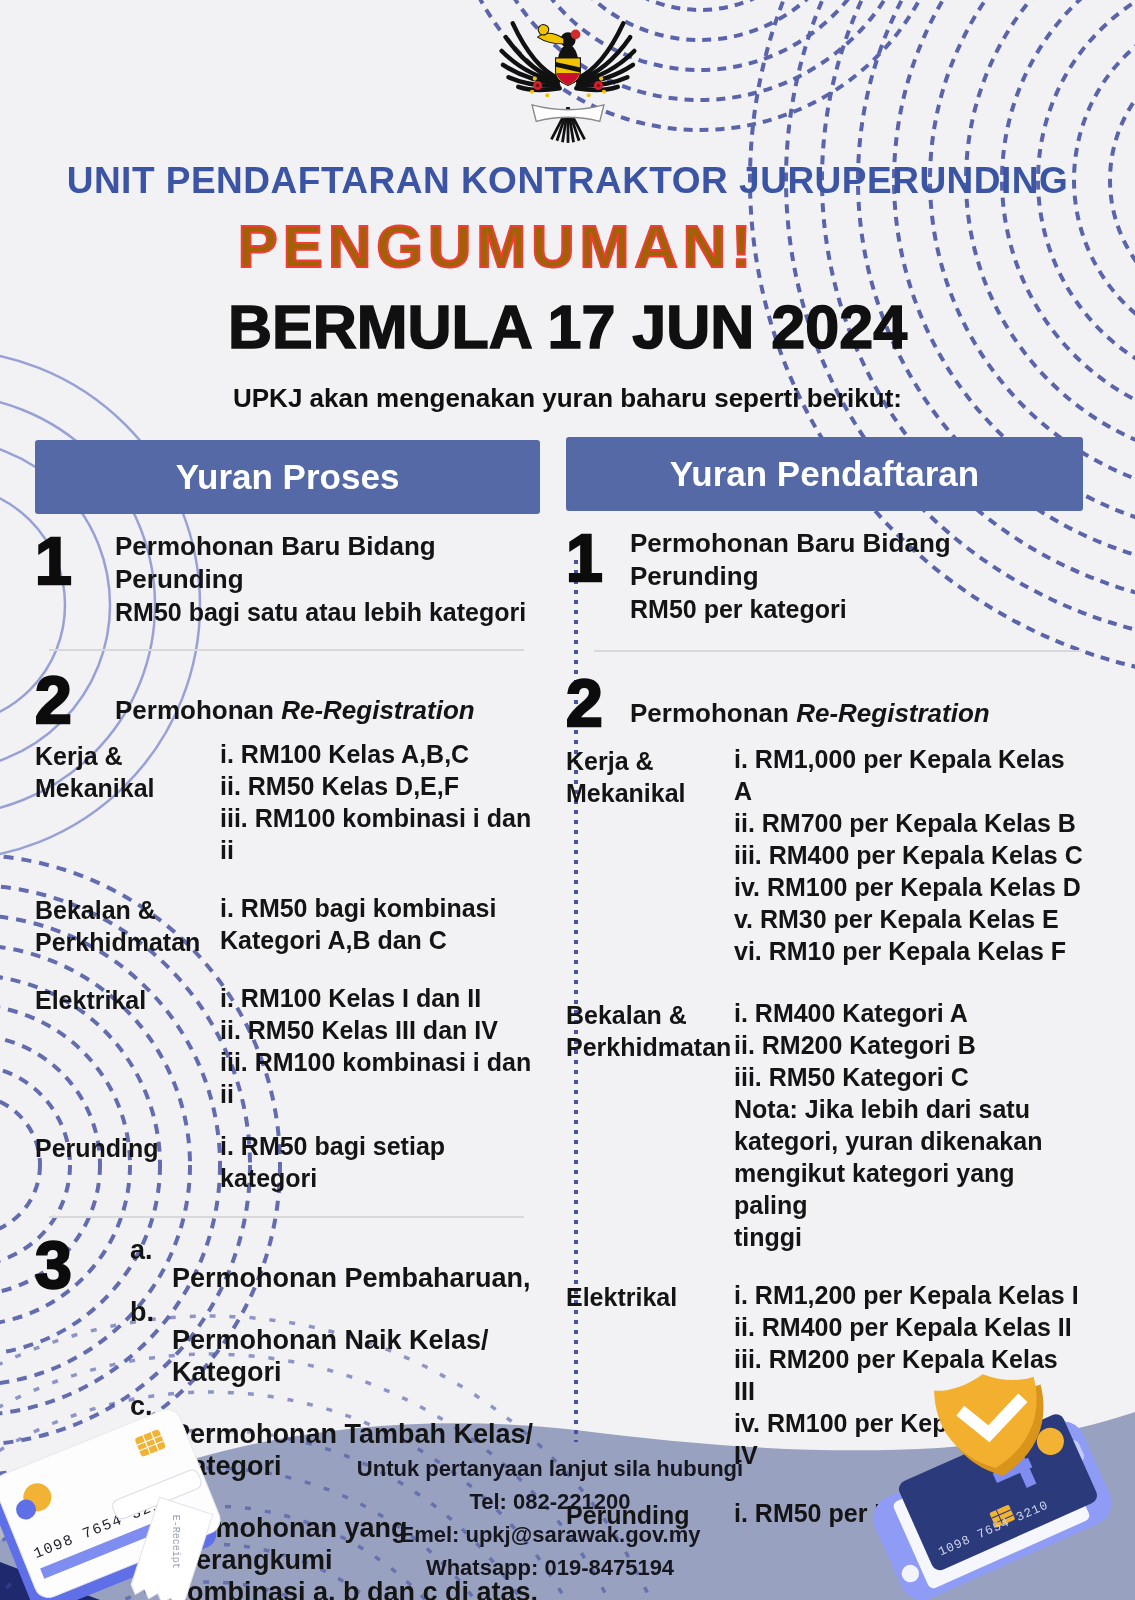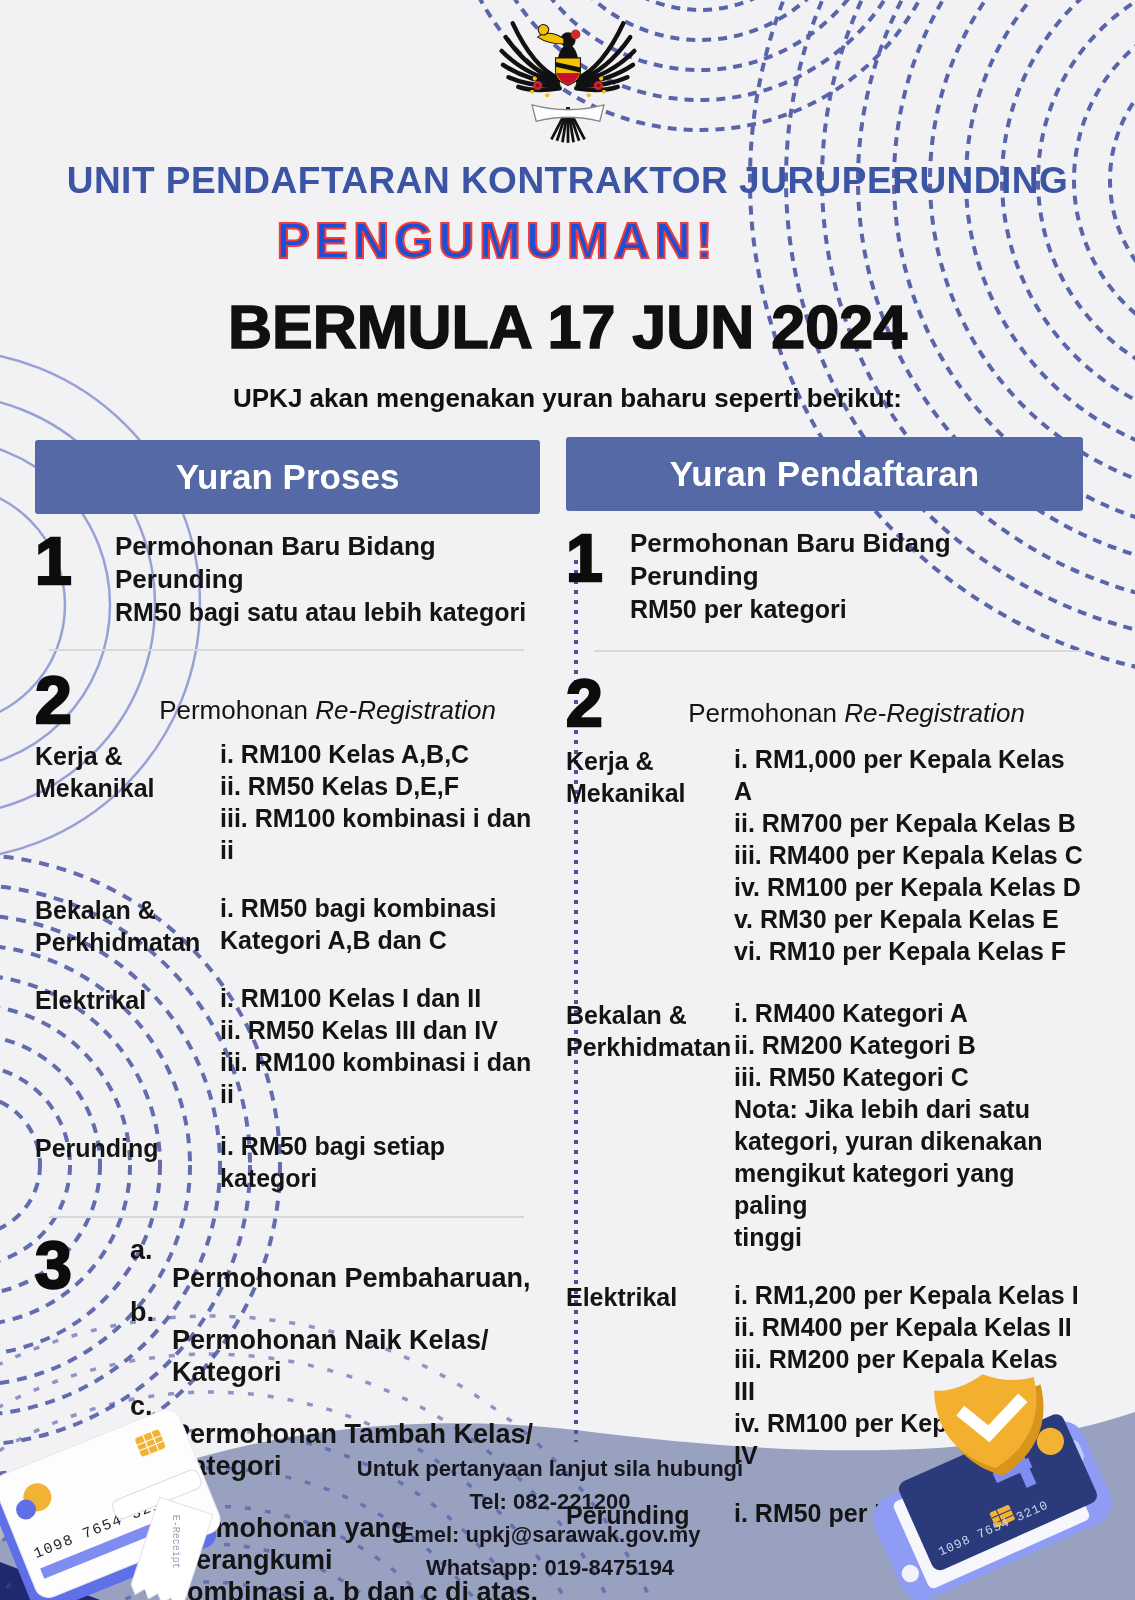--- a/index.html
+++ b/index.html
@@ -4,21 +4,21 @@
 <style>
   html,body{margin:0;padding:0;}
   body{width:1135px;height:1600px;position:relative;overflow:hidden;
        background:#f2f2f4;font-family:"Liberation Sans",sans-serif;color:#141414;}
   .abs{position:absolute;}
   
   .crest{left:492px;top:4px;width:152px;height:152px;}
   .org-title{left:0;top:160px;width:1135px;text-align:center;
     font-size:37px;font-weight:700;color:#3b55a4;letter-spacing:.5px;}
   .announce{left:0;top:212px;width:994px;text-align:center;
-    font-size:50px;font-weight:700;color:#1d4ed8;letter-spacing:5px;
+    font-size:60px;font-weight:700;color:#a16207;letter-spacing:5px;
     -webkit-text-stroke:2px #f23c34;}
   .dateline{left:0;top:292px;width:1135px;text-align:center;
     font-size:61px;font-weight:700;color:#101010;letter-spacing:0;
     -webkit-text-stroke:1.5px #101010;}
   .subtitle{left:0;top:383px;width:1135px;text-align:center;
     font-size:26px;font-weight:700;color:#101010;}
   
   .col{z-index:2;}
   .col-left{left:35px;top:440px;width:505px;}
   .col-right{left:566px;top:437px;width:517px;}
@@ -27,21 +27,21 @@
   .itemgrid{display:grid;}
   .g-left1{grid-template-columns:80px 1fr;margin-top:16px;}
   .g-right1{grid-template-columns:64px 1fr;margin-top:16px;}
   .bignum{font-size:66px;line-height:.95;font-weight:700;color:#0c0c0c;
     -webkit-text-stroke:2.5px #0c0c0c;}
   .ititle{font-size:26px;line-height:33px;font-weight:700;white-space:pre-line;}
   .ifee{font-size:25px;font-weight:700;margin-top:2px;}
   .divider{height:2px;background:#d8d8da;margin:22px 0 0 14px;width:calc(100% - 30px);}
   .sec2head-l{grid-template-columns:80px 1fr;margin-top:18px;}
   .sec2head-r{grid-template-columns:64px 1fr;margin-top:20px;}
-  .sec2title{font-size:26px;font-weight:400;padding-top:26px;text-align:center;}
+  .sec2title{font-size:26px;font-weight:700;padding-top:26px;}
   .it{font-style:italic;}
   .rows{margin-top:6px;}
   .frow{display:grid;}
   .frow-l{grid-template-columns:185px 1fr;}
   .frow-r{grid-template-columns:168px 1fr;}
   .flabel{font-size:25px;line-height:32px;font-weight:700;white-space:pre-line;padding-top:2px;}
   .flines{font-size:25px;line-height:32px;font-weight:700;white-space:pre-line;}
   .sec3{grid-template-columns:95px 1fr;margin-top:16px;}
   .entry{display:flex;margin-bottom:2px;}
   .emark{width:42px;flex:none;font-size:27px;line-height:32px;font-weight:700;}

